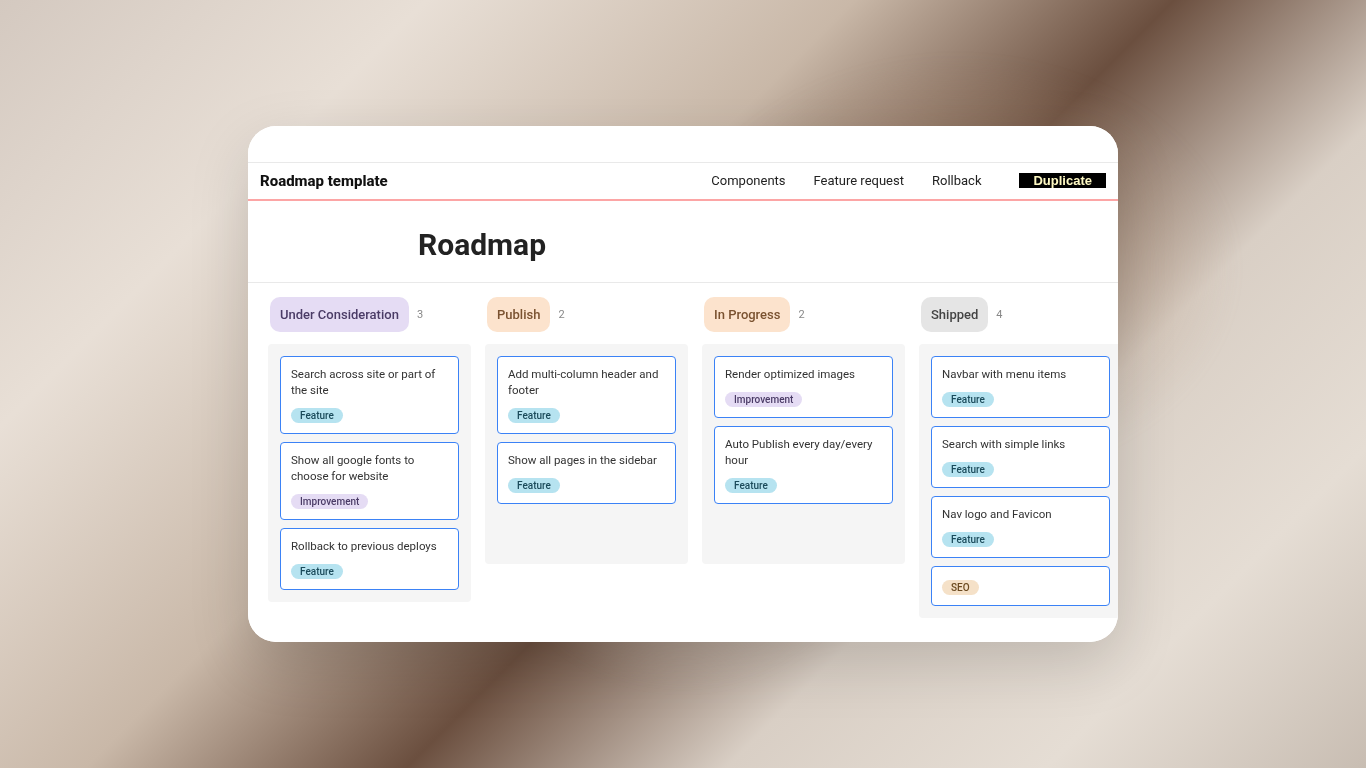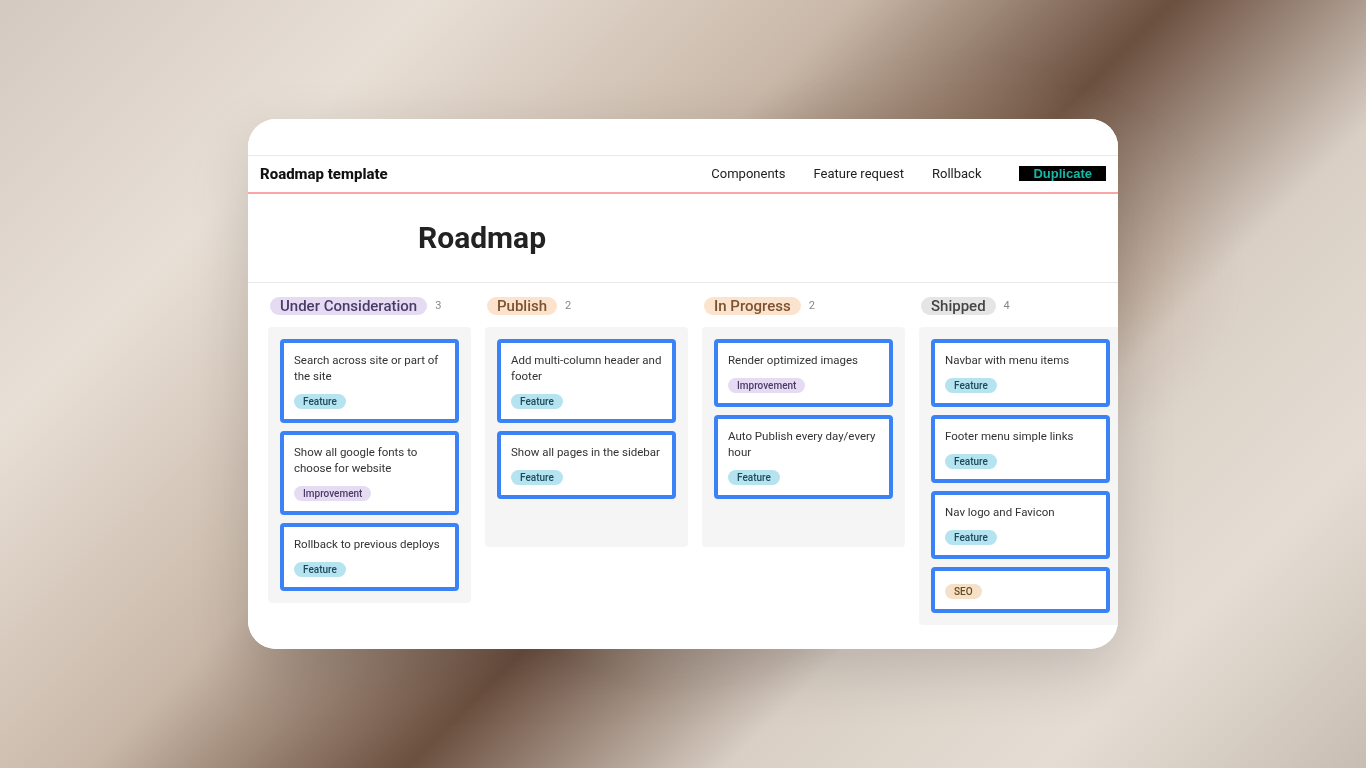--- a/index.html
+++ b/index.html
@@ -58,31 +58,31 @@
       align-items: center;
       gap: 28px;
     }
     .nav-link {
       font-size: 13px;
       color: #222;
       cursor: pointer;
     }
     .duplicate-btn {
       background: #000;
-      color: #14b8a6;
+      color: #fef9c3;
       border: none;
       padding: 0 14px;
       border-radius: 0;
       font-size: 13px;
       font-weight: 600;
       cursor: pointer;
       margin-left: 10px;
     }
     .page-title-wrap {
-      padding: 26px 0 27px 170px;
+      padding: 26px 0 20px 170px;
       border-bottom: 1px solid #e9e9e9;
     }
     .page-title {
       font-size: 30px;
       font-weight: 700;
       color: #222;
     }
     .board {
       display: flex;
       gap: 14px;
@@ -94,22 +94,22 @@
       flex-shrink: 0;
     }
     .column-header {
       display: flex;
       align-items: center;
       gap: 8px;
       margin-bottom: 12px;
       padding-left: 2px;
     }
     .status-pill {
-      font-size: 15px;
-      padding: 0 10px;
+      font-size: 13px;
+      padding: 10px 10px;
       border-radius: 10px;
       font-weight: 500;
     }
     .pill-consideration { background: #e5dcf4; color: #4a3b66; }
     .pill-planned { background: #fce3cd; color: #7a5230; }
     .pill-inprogress { background: #fce3cd; color: #7a5230; }
     .pill-shipped { background: #e5e5e5; color: #444; }
     .count {
       font-size: 11px;
       color: #888;
@@ -118,21 +118,21 @@
       background: #f5f5f5;
       border-radius: 4px;
       padding: 12px;
       min-height: 220px;
     }
     .card {
       background: #fff;
       border-radius: 4px;
       padding: 9px 10px 10px 10px;
       margin-bottom: 8px;
-      border: 4px solid #3b82f6;
+      border: 1px solid #3b82f6;
       cursor: pointer;
     }
     .card:last-child {
       margin-bottom: 0;
     }
     .card-title {
       font-size: 11.5px;
       color: #333;
       line-height: 1.4;
       margin-bottom: 6px;
@@ -229,21 +229,21 @@
       <div class="column-header">
         <span class="status-pill pill-shipped">Shipped</span>
         <span class="count">4</span>
       </div>
       <div class="column-body">
         <div class="card">
           <div class="card-title">Navbar with menu items</div>
           <span class="tag tag-feature">Feature</span>
         </div>
         <div class="card">
-          <div class="card-title">Footer menu simple links</div>
+          <div class="card-title">Search with simple links</div>
           <span class="tag tag-feature">Feature</span>
         </div>
         <div class="card">
           <div class="card-title">Nav logo and Favicon</div>
           <span class="tag tag-feature">Feature</span>
         </div>
         <div class="card">
           <span class="tag tag-seo">SEO</span>
         </div>
       </div>

